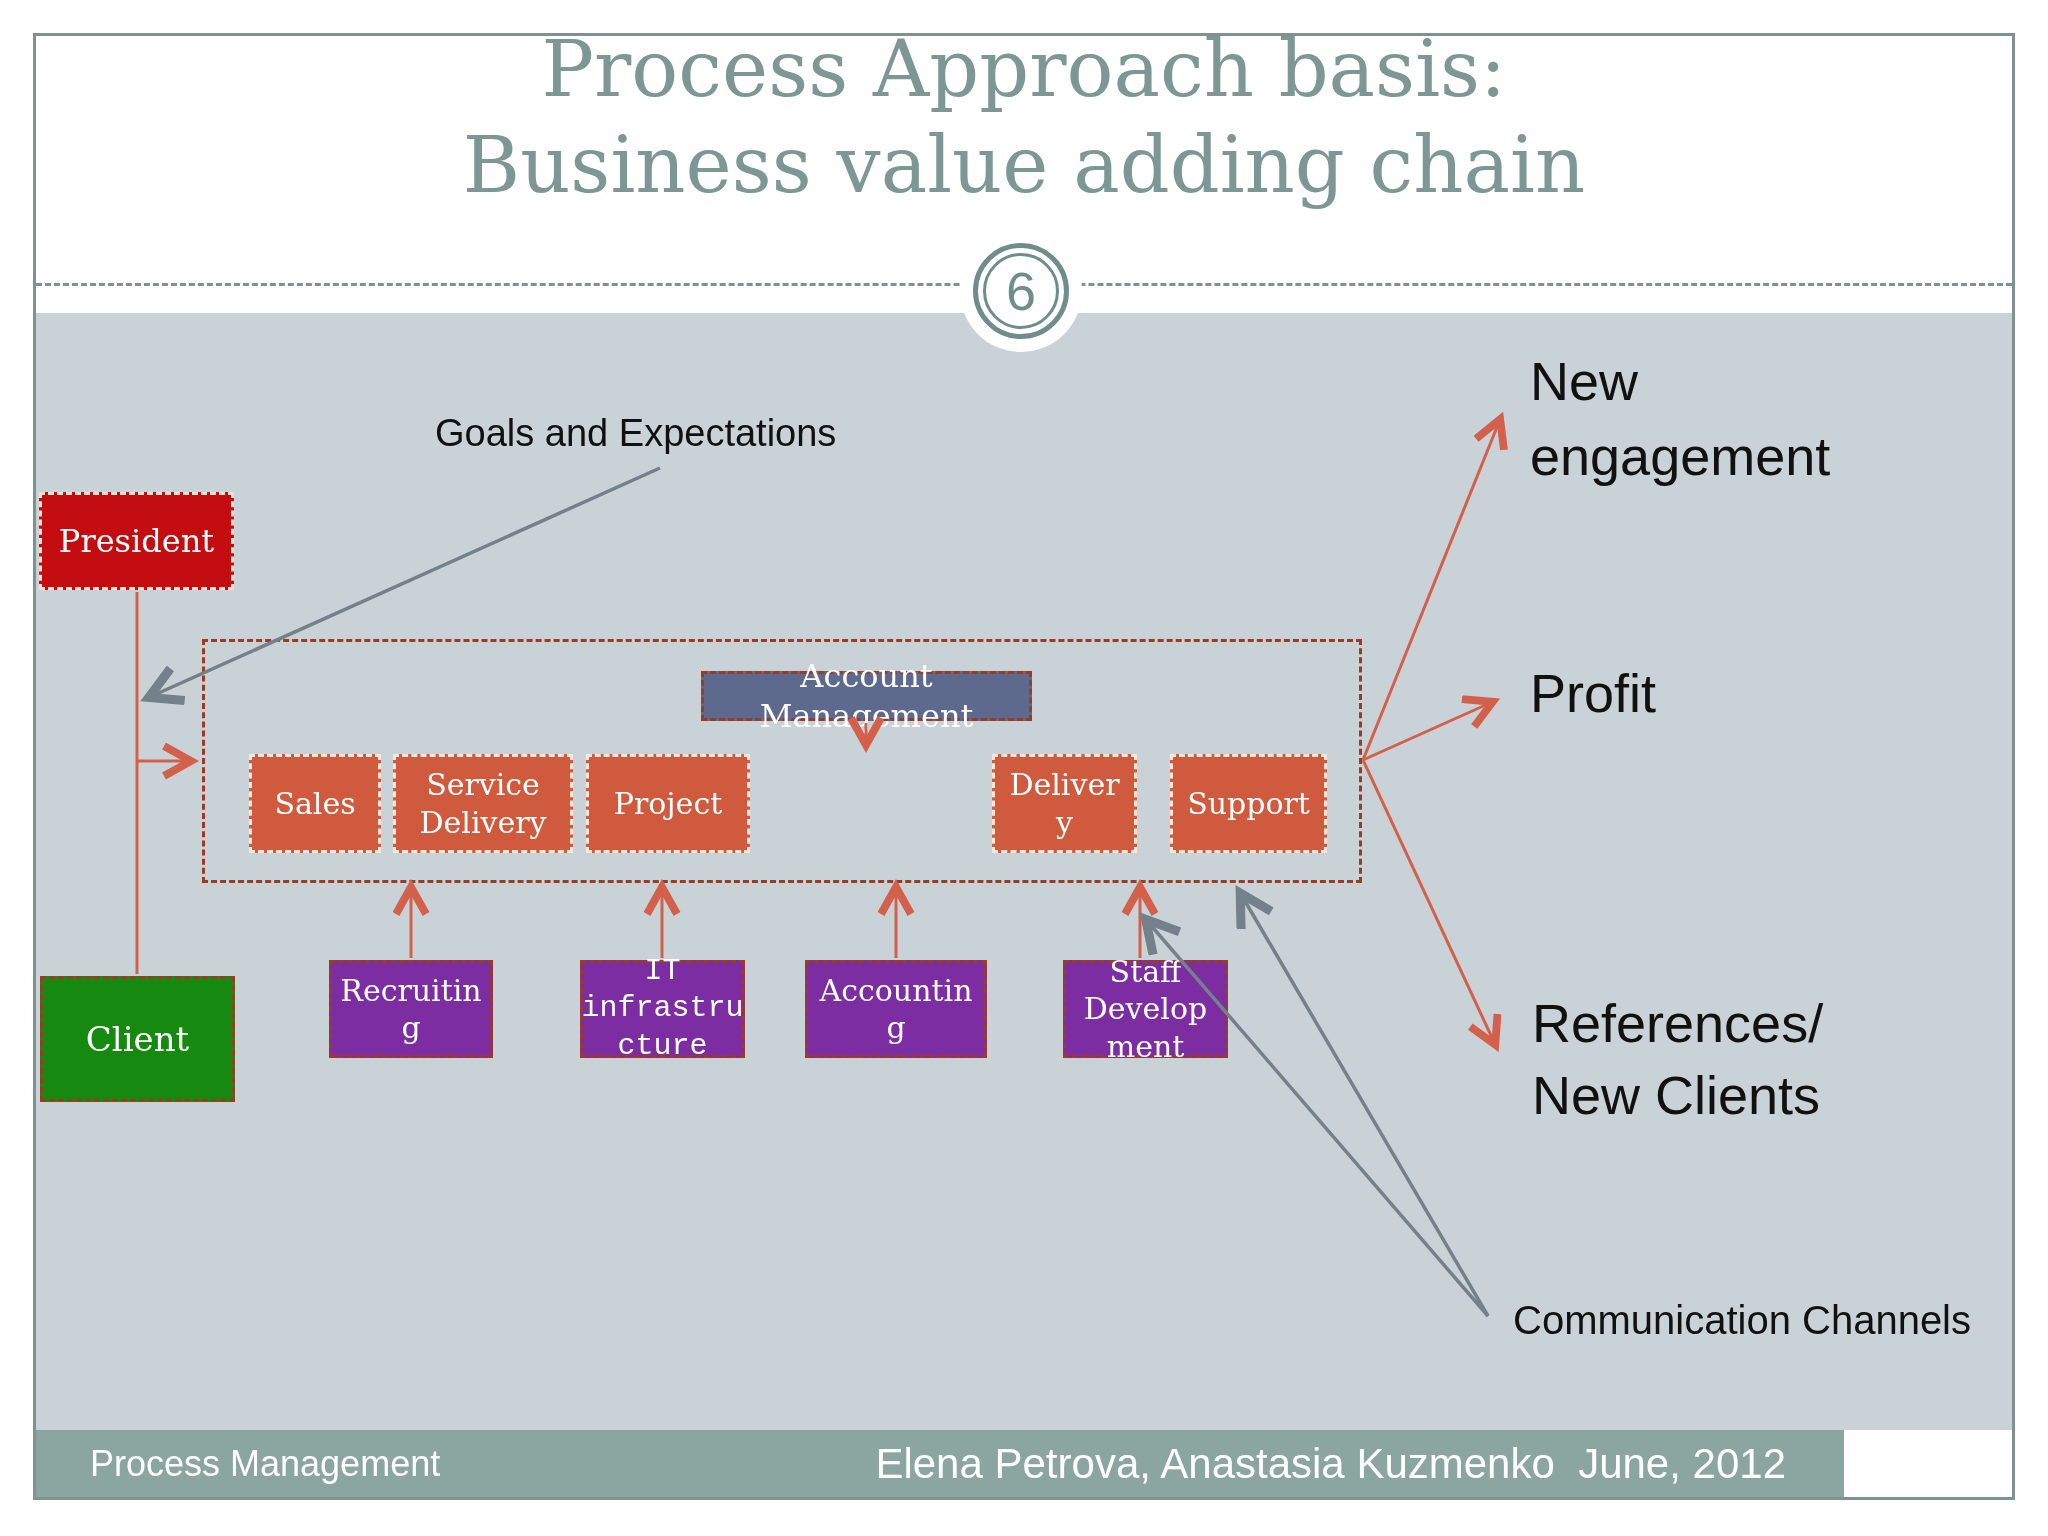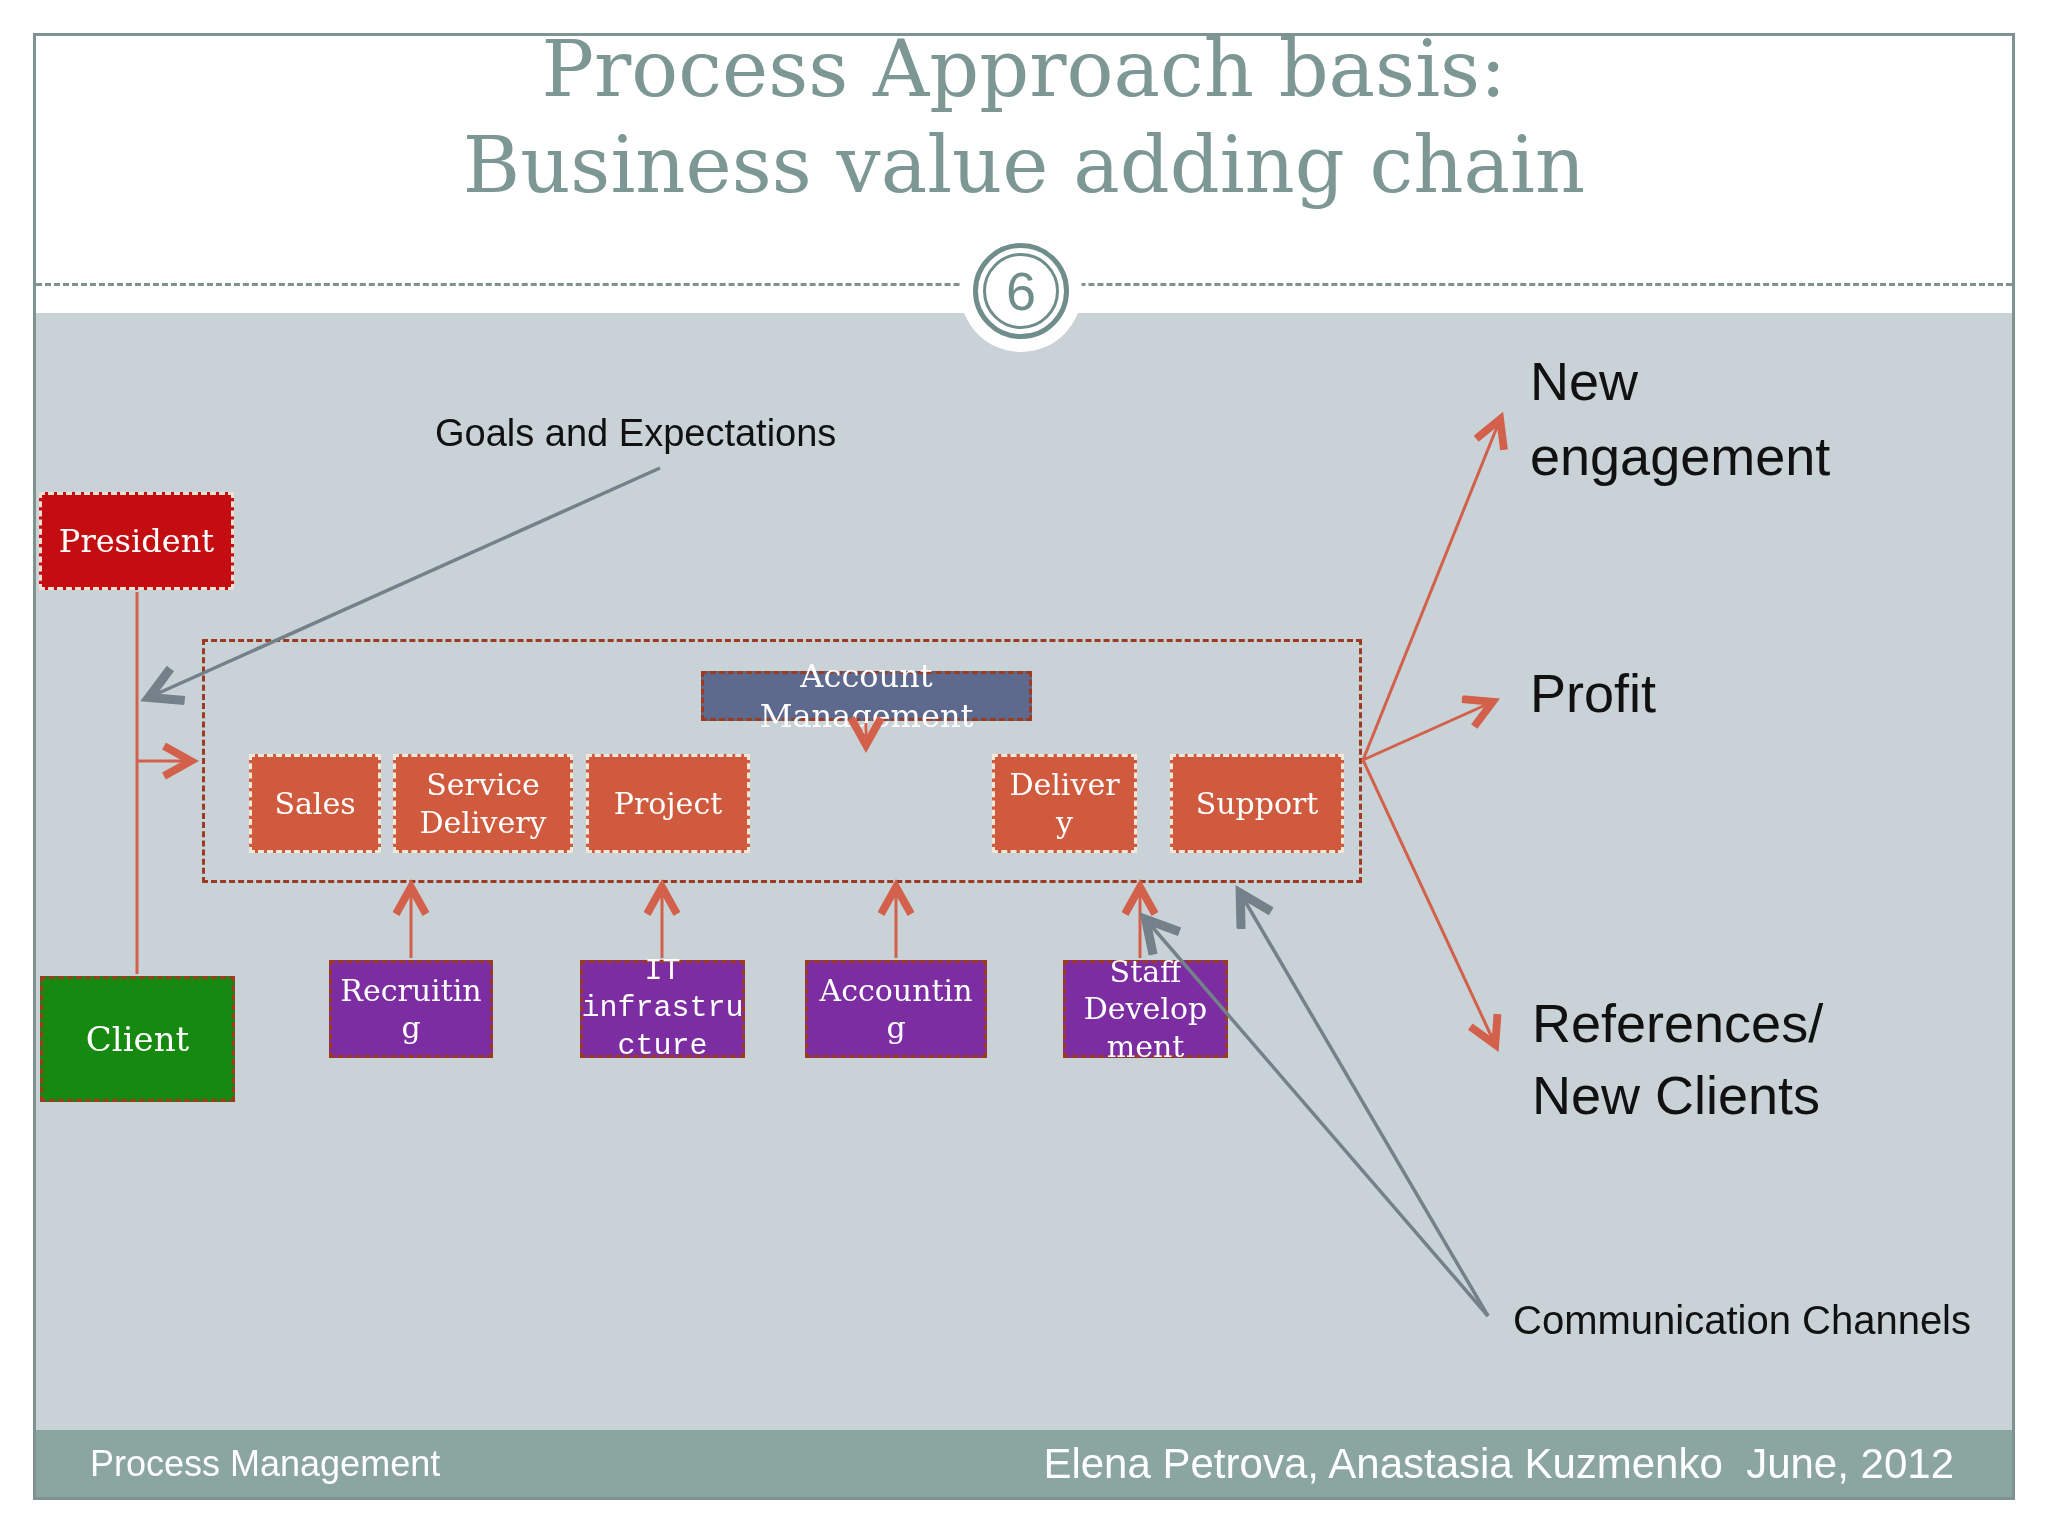--- a/index.html
+++ b/index.html
@@ -1,21 +1,21 @@
 <!DOCTYPE html>
 <html><head>
 <meta charset="utf-8">
 <style>
   html,body{margin:0;padding:0;background:#ffffff;}
   .stage{position:relative;width:2048px;height:1536px;background:#ffffff;overflow:hidden;
          font-family:"Liberation Sans",sans-serif;}
   .frame{position:absolute;left:33px;top:33px;width:1982px;height:1467px;
          border:3px solid #7e938f;background:#ffffff;box-sizing:border-box;}
   .content-bg{position:absolute;left:36px;top:313px;width:1976px;height:1117px;background:#c9d2d7;}
-  .footer{position:absolute;left:36px;top:1430px;width:1976px;height:67px;background:#8ba5a1;
+  .footer{position:absolute;left:36px;top:1430px;width:1808px;height:67px;background:#8ba5a1;
           display:flex;align-items:center;justify-content:space-between;box-sizing:border-box;
           padding:0 58px 0 54px;color:#ffffff;}
   .footer-left{font-size:36px;}
   .footer-right{font-size:42px;white-space:pre;}
   .title{position:absolute;left:36px;top:22px;width:1976px;text-align:center;
          font-family:"DejaVu Serif","Liberation Serif",serif;color:#7d9794;font-size:78px;line-height:1.23;}
   .divider{position:absolute;left:36px;top:283px;width:1976px;height:0;border-top:3px dashed #7e938f;}
   .badge-disk{position:absolute;left:960px;top:230px;width:122px;height:122px;border-radius:50%;
               background:#ffffff;display:flex;align-items:center;justify-content:center;}
   .badge-outer{width:96px;height:96px;border-radius:50%;border:5px solid #6f8d8a;
@@ -30,21 +30,21 @@
                   border:3px dashed #9c3a22;box-sizing:border-box;}
   .president{left:39px;top:492px;width:195px;height:98px;background:#c40d10;border:3px dashed #f0ded2;font-size:32px;}
   .client{left:40px;top:976px;width:195px;height:126px;background:#168a10;border:3px dashed #9c3a22;font-size:34px;}
   .account{left:701px;top:671px;width:331px;height:50px;background:#5d6a8e;border:3px dashed #9c3a22;font-size:32px;}
   .orange{background:#d05a3e;border:3px dashed #f5e7d8;font-size:30px;top:754px;height:99px;}
   .b-sales{left:249px;width:132px;}
   .b-servdel{left:393px;width:180px;}
   .b-project{left:586px;width:164px;}
   .b-engineers{left:787px;width:161px;}
   .b-delivery{left:992px;width:145px;}
-  .b-support{left:1170px;width:174px;}
+  .b-support{left:1170px;width:157px;}
   .purple{background:#7b2da1;border:3px dashed #9c3a22;font-size:30px;top:960px;height:98px;}
   .b-recruiting{left:329px;width:164px;}
   .b-it{left:580px;width:165px;font-family:Liberation Mono, monospace;}
   .b-accounting{left:805px;width:182px;}
   .b-staffdev{left:1063px;width:165px;}
   .arrows{position:absolute;left:0;top:0;width:2048px;height:1536px;pointer-events:none;}
   .lbl{position:absolute;color:#111111;white-space:pre-line;}
   .lbl-goals{left:435px;top:412px;font-size:38px;}
   .lbl-neweng{left:1530px;top:344px;font-size:54px;line-height:1.38;}
   .lbl-profit{left:1530px;top:662px;font-size:54px;}

